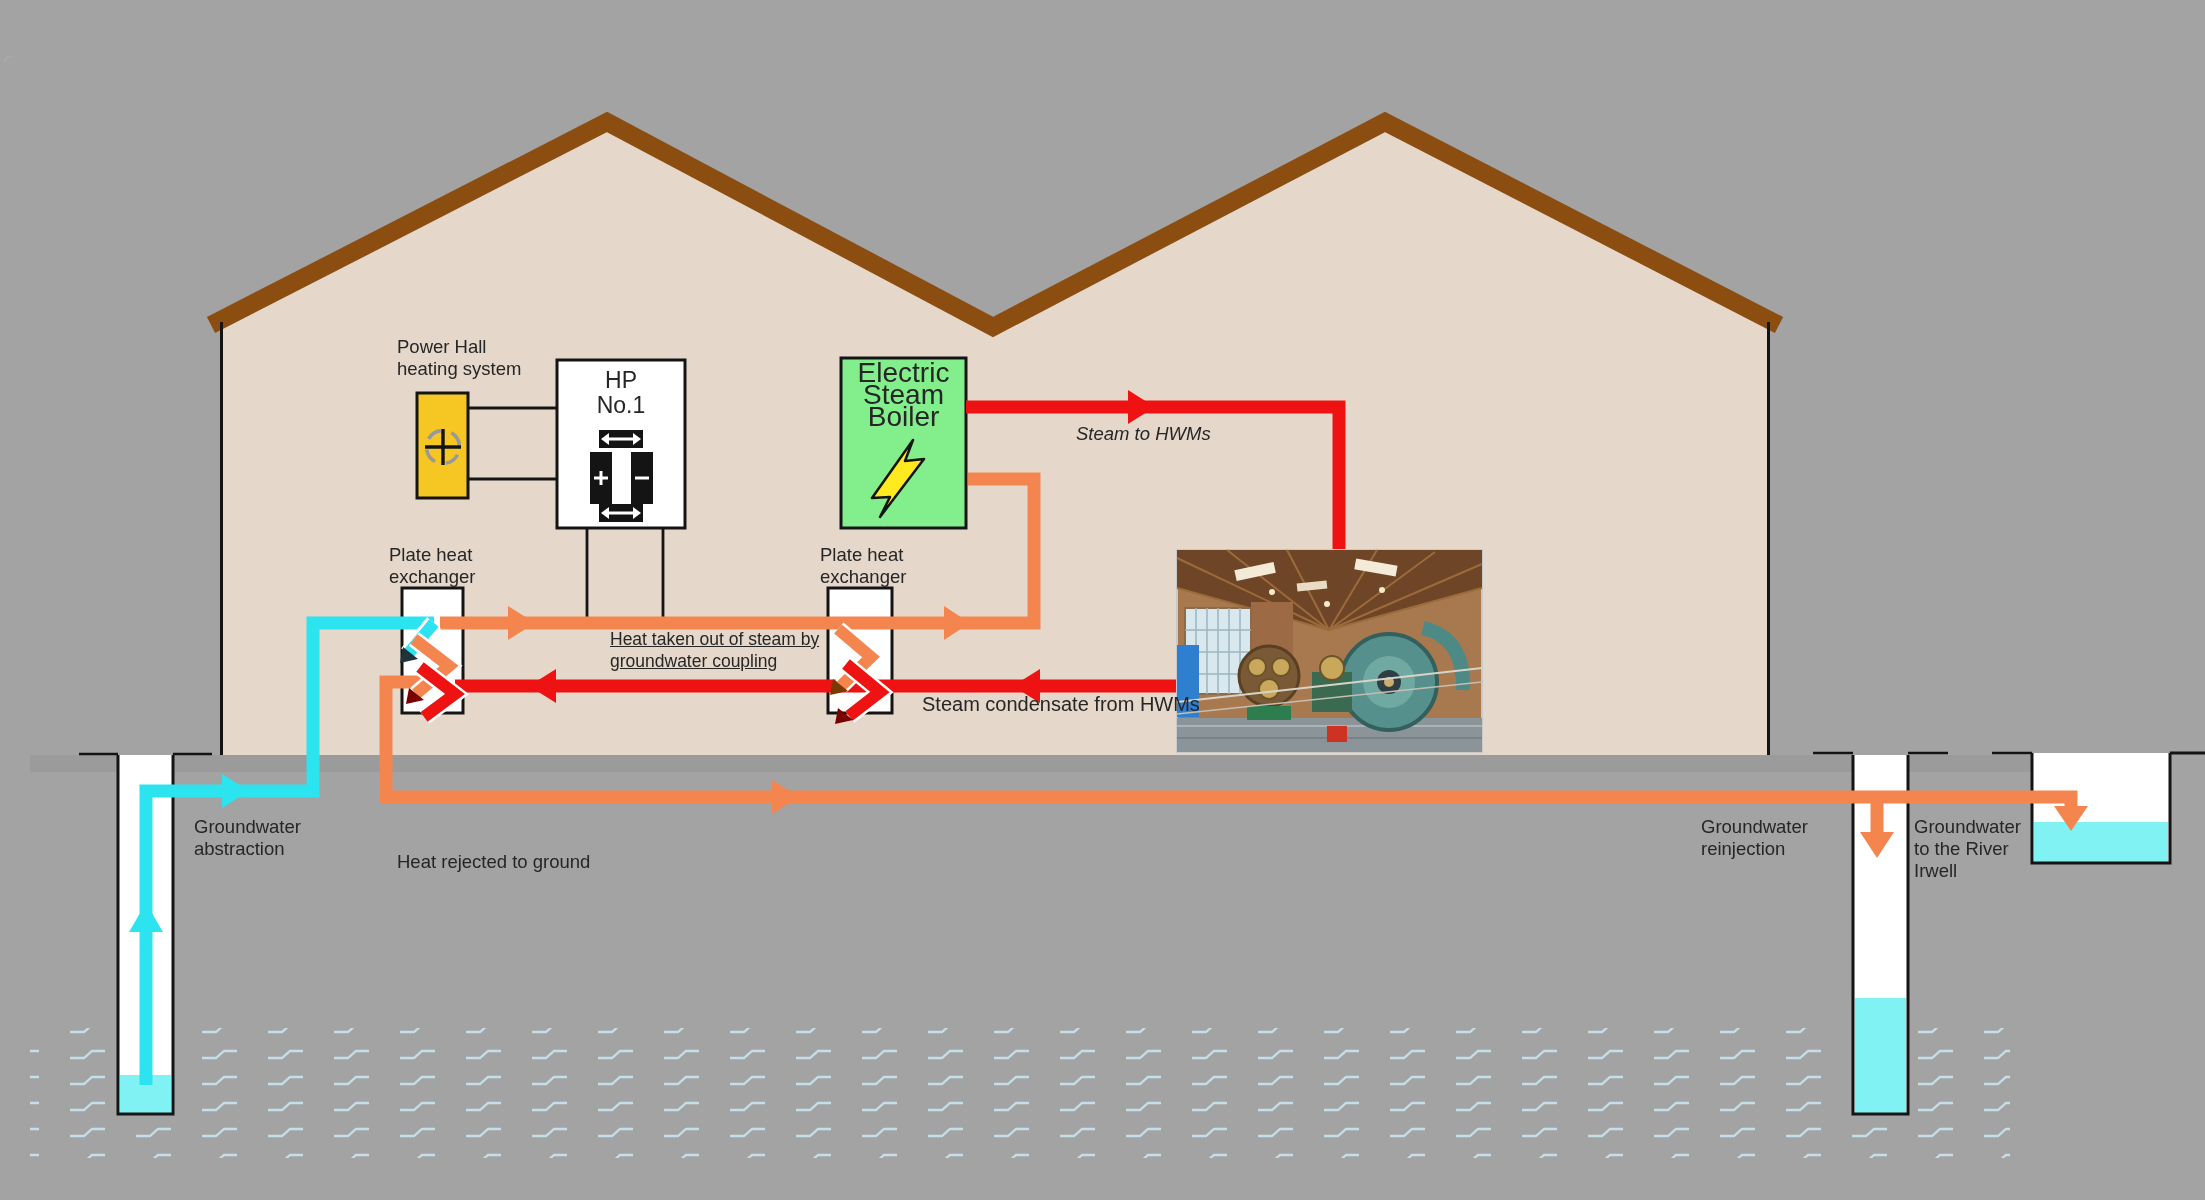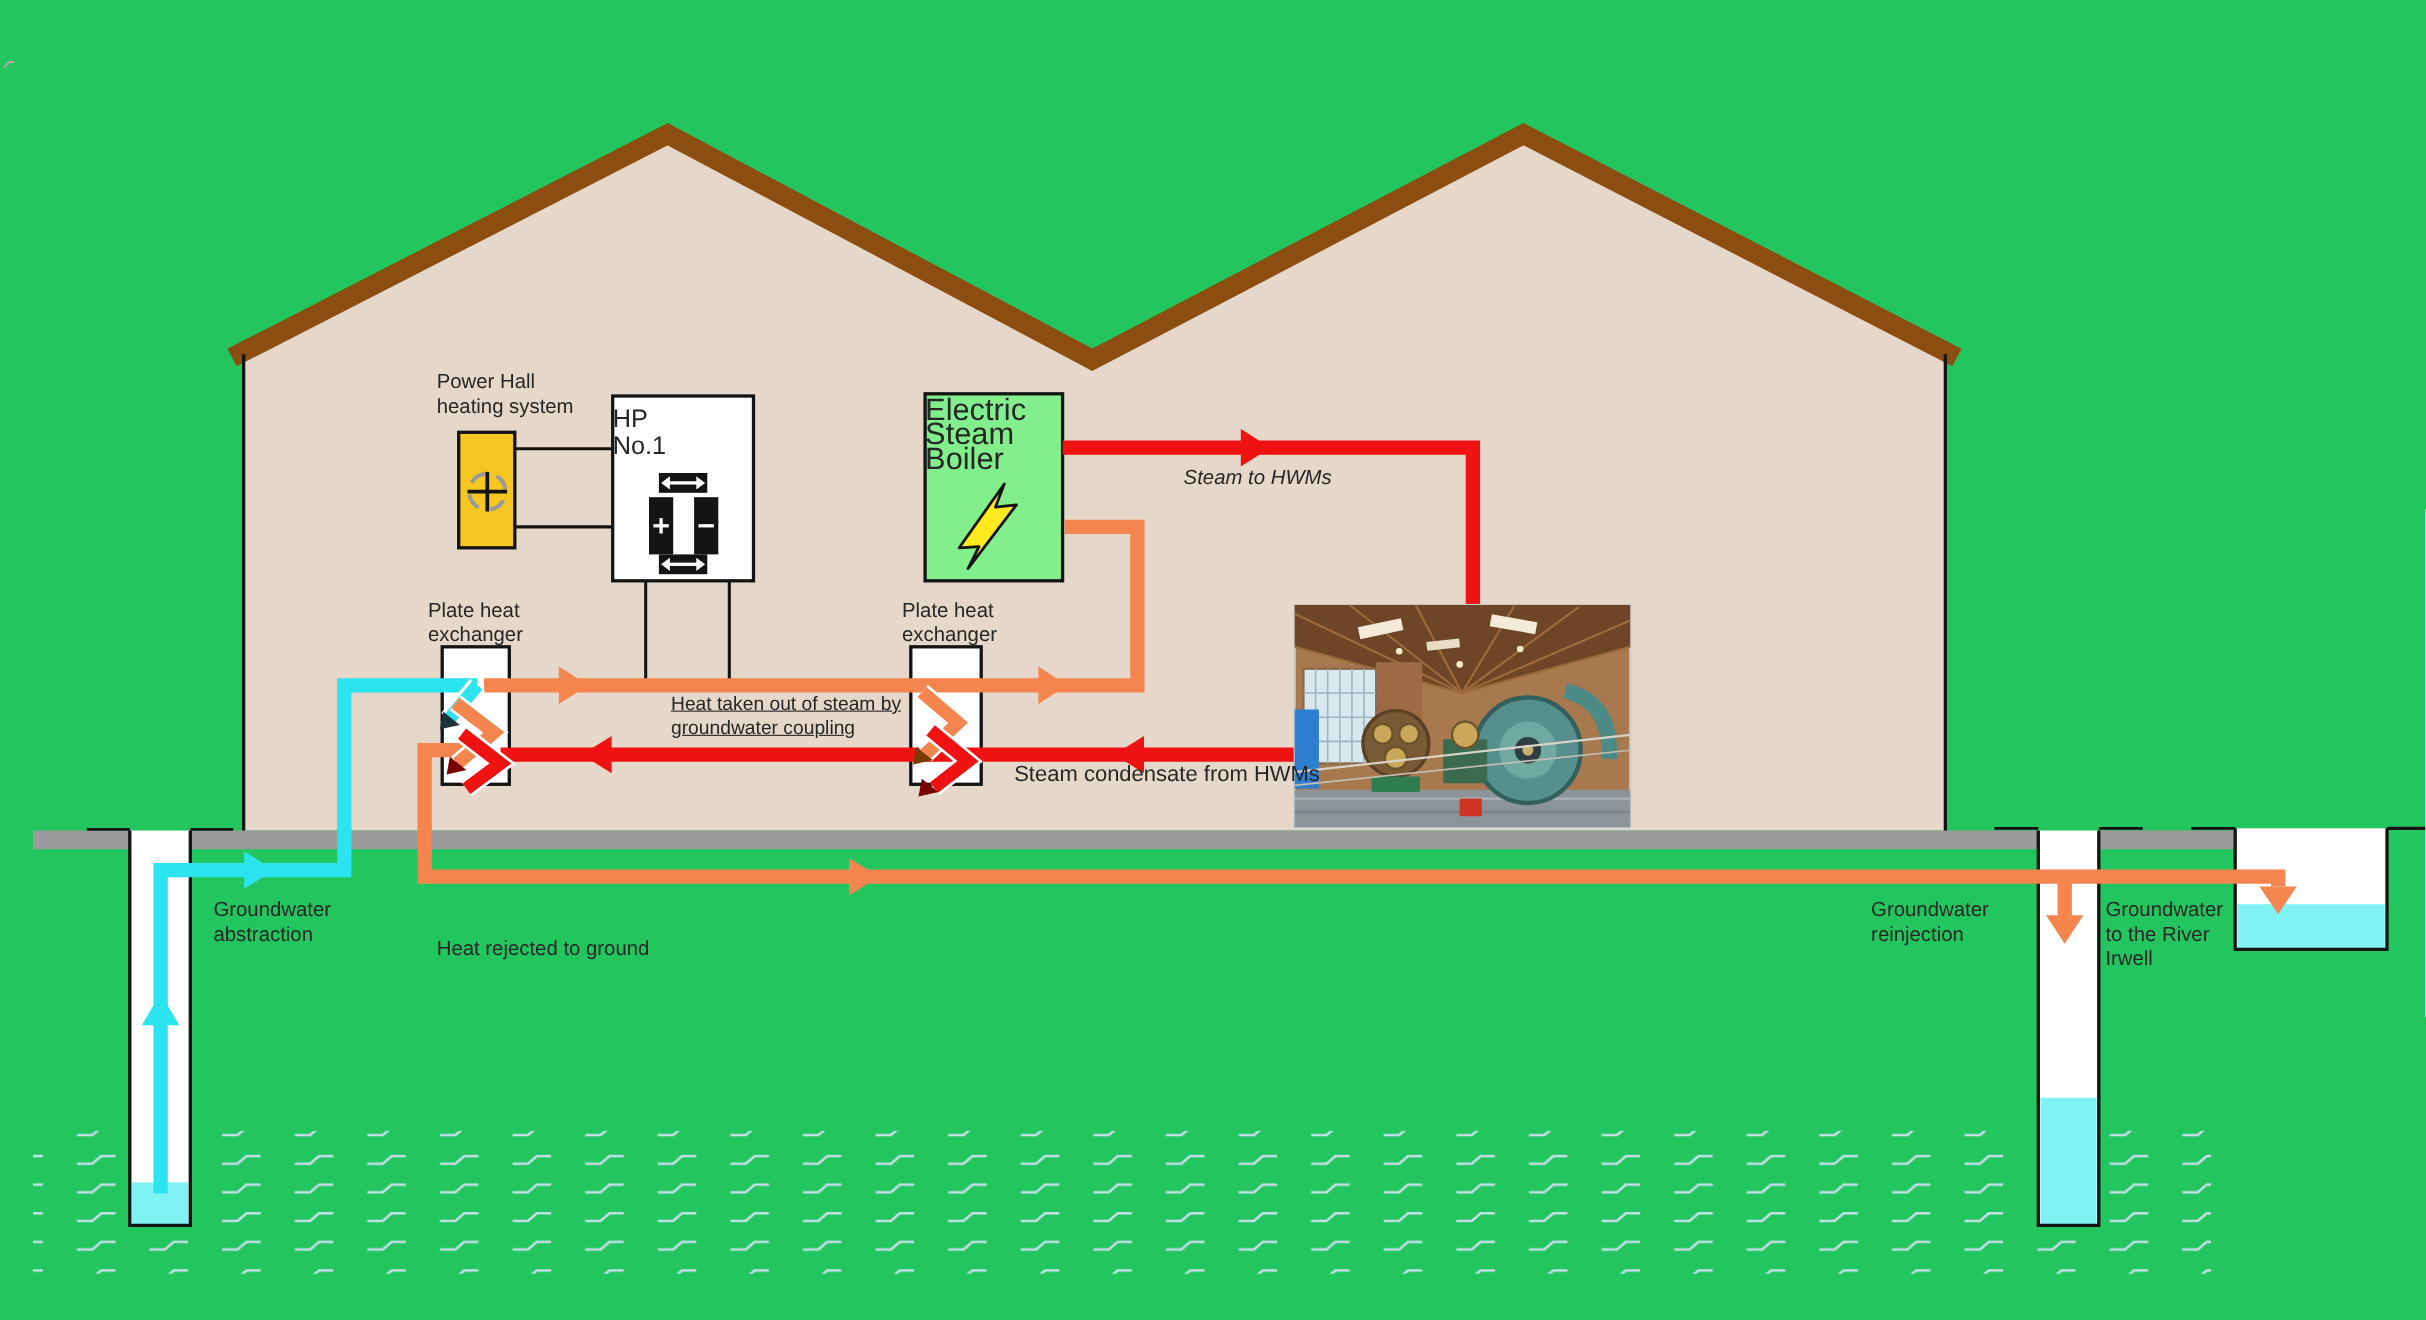--- a/index.html
+++ b/index.html
@@ -1,21 +1,21 @@
 <!DOCTYPE html>
 <html><head>
 <meta charset="utf-8">
 <style>
   html,body{margin:0;padding:0;background:#ffffff;}
-  #canvas{position:relative;width:2205px;height:1200px;background:#22c55e;overflow:hidden;
+  #canvas{position:relative;width:2205px;height:1200px;background:#a3a3a3;overflow:hidden;
           font-family:"Liberation Sans",sans-serif;}
   #drawing{position:absolute;left:0;top:0;}
   .label{position:absolute;color:#262626;font-size:18.5px;line-height:22px;
          white-space:pre-line;font-family:"Liberation Sans",sans-serif;}
-  .label.center{text-align:left;}
+  .label.center{text-align:center;}
   #lbl-hp{font-size:23px;line-height:25px;}
   #lbl-boiler{font-size:28px;line-height:22px;}
   #lbl-heat-taken{font-size:17.5px;line-height:22px;}
   #lbl-condensate{font-size:20px;}
 </style>
 </head>
 <body>
 
 <div id="canvas">
 

